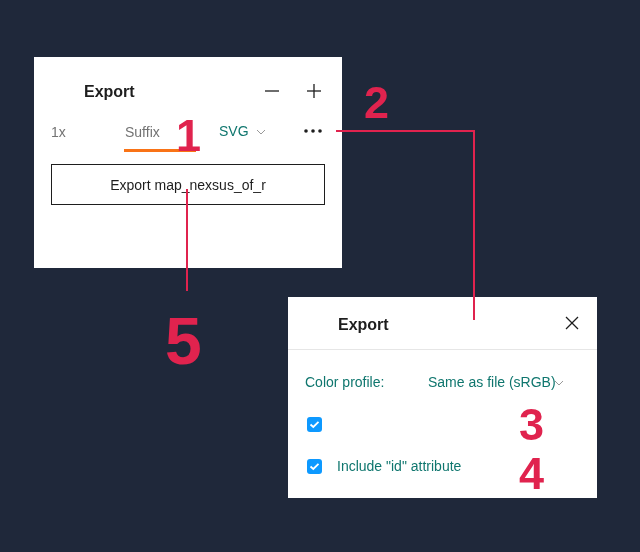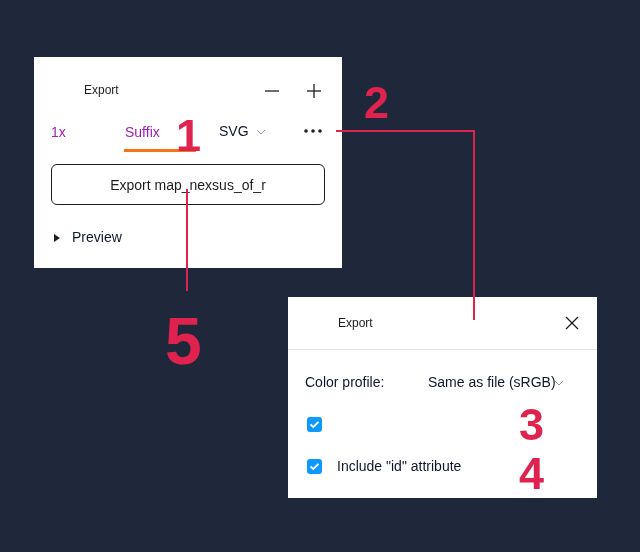--- a/index.html
+++ b/index.html
@@ -1,25 +1,25 @@
 <!DOCTYPE html>
 <html><head>
 <meta charset="utf-8">
 <style>
   html,body{margin:0;padding:0;}
   body{width:640px;height:552px;background:#1f283a;position:relative;overflow:hidden;font-family:"Liberation Sans","DejaVu Sans",sans-serif;}
   .panel{position:absolute;background:#ffffff;}
   #panel1{left:34px;top:57px;width:308px;height:211px;}
   #panel2{left:288px;top:297px;width:309px;height:201px;}
-  .title{position:absolute;font-size:12px;font-weight:normal;color:#1e1e1e;padding-left:33px;}
-  .txt{position:absolute;font-size:14px;color:#0f172a;white-space:nowrap;}
-  .muted{color:#a21caf;}
+  .title{position:absolute;font-size:16px;font-weight:bold;color:#1e1e1e;padding-left:33px;}
+  .txt{position:absolute;font-size:14px;color:#0f766e;white-space:nowrap;}
+  .muted{color:#737373;}
   .ann{position:absolute;color:#e0234e;font-weight:bold;font-family:"Liberation Sans","DejaVu Sans",sans-serif;line-height:1;}
   .line{position:absolute;background:#e0234e;}
-  .btn{position:absolute;border:1px solid #1e1e1e;border-radius:6px;background:#fff;font-size:14px;color:#1e1e1e;display:flex;align-items:center;justify-content:center;box-sizing:border-box;}
+  .btn{position:absolute;border:1px solid #1e1e1e;border-radius:0;background:#fff;font-size:14px;color:#1e1e1e;display:flex;align-items:center;justify-content:center;box-sizing:border-box;}
   .cb{position:absolute;width:15px;height:15px;border-radius:3px;background:#0d99ff;display:flex;align-items:center;justify-content:center;}
   .divider{position:absolute;left:0;right:0;height:1px;background:#e6e6e6;}
 </style>
 </head>
 <body>
 
 <div id="panel1" class="panel">
   <div class="title" style="left:17px;top:26px;">Export</div>
   <div style="position:absolute;left:228px;top:26px;width:20px;height:16px;">
     <svg width="20" height="16">
@@ -43,26 +43,20 @@
       </svg>
   </div>
   <div style="position:absolute;left:268px;top:66px;width:24px;height:16px;">
     <svg width="24" height="16">
         <circle cx="4" cy="8" r="1.8" fill="#1e1e1e"></circle>
         <circle cx="11" cy="8" r="1.8" fill="#1e1e1e"></circle>
         <circle cx="18" cy="8" r="1.8" fill="#1e1e1e"></circle>
       </svg>
   </div>
   <div class="btn" style="left:17px;top:107px;width:274px;height:41px;">Export map_nexsus_of_r</div>
-  <div style="position:absolute;left:17px;top:172px;width:120px;height:18px;">
-    <svg style="position:absolute;left:2px;top:4px;" width="8" height="10">
-        <polygon points="1,1 7,5 1,9" fill="#1e1e1e"></polygon>
-      </svg>
-    <span class="txt" style="left:21px;top:0;">Preview</span>
-  </div>
 </div>
 
 <div id="panel2" class="panel">
   <div class="title" style="left:17px;top:19px;">Export</div>
   <div style="position:absolute;left:276px;top:18px;width:16px;height:16px;">
     <svg width="16" height="16">
         <line x1="2" y1="2" x2="14" y2="14" stroke="#1e1e1e" stroke-width="1.3"></line>
         <line x1="14" y1="2" x2="2" y2="14" stroke="#1e1e1e" stroke-width="1.3"></line>
       </svg>
   </div>

